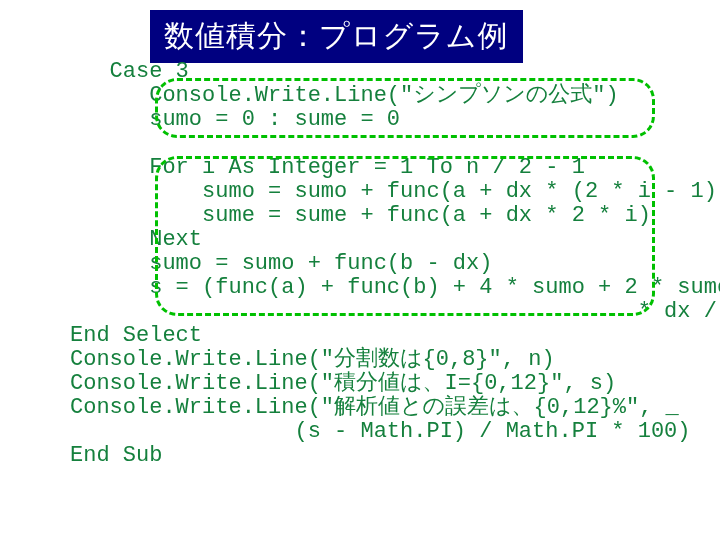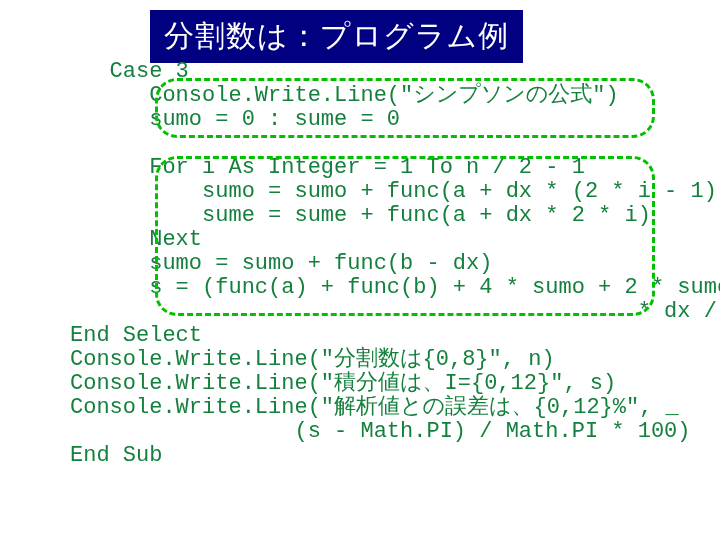--- a/index.html
+++ b/index.html
@@ -47,21 +47,21 @@
     .box2 {
       left: 155px;
       top: 156px;
       width: 500px;
       height: 160px;
     }
   </style>
 </head>
 <body>
 
-<div class="title-box">分割数は：プログラム例</div>
+<div class="title-box">数値積分：プログラム例</div>
 
 <div class="code-area">   Case 3
       Console.Write.Line("シンプソンの公式")
       sumo = 0 : sume = 0
 
       For i As Integer = 1 To n / 2 - 1
           sumo = sumo + func(a + dx * (2 * i - 1))
           sume = sume + func(a + dx * 2 * i)
       Next
       sumo = sumo + func(b - dx)

